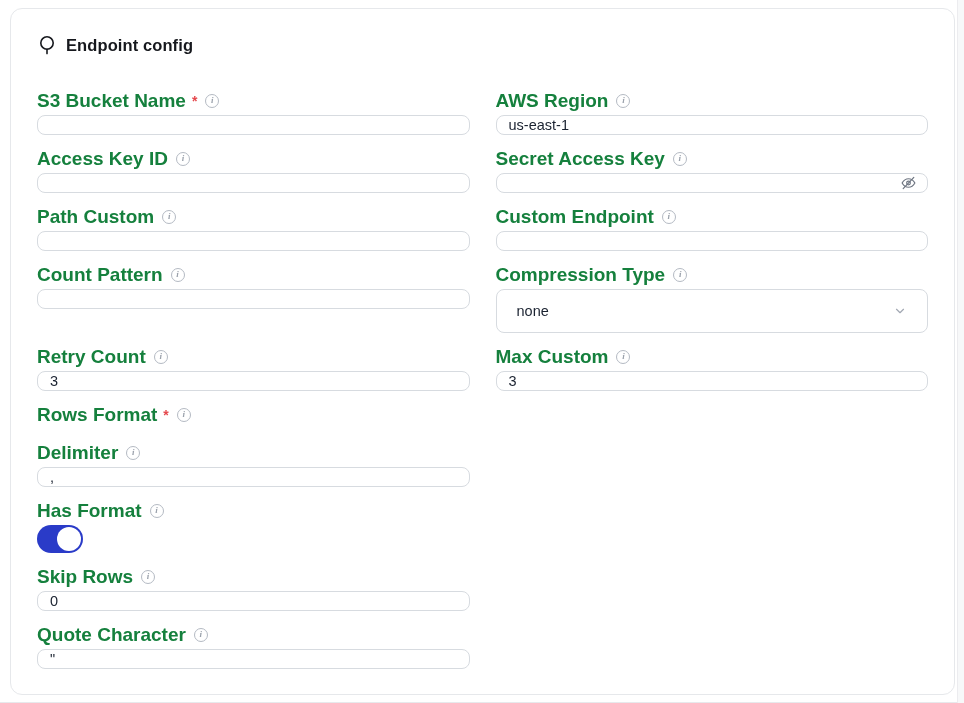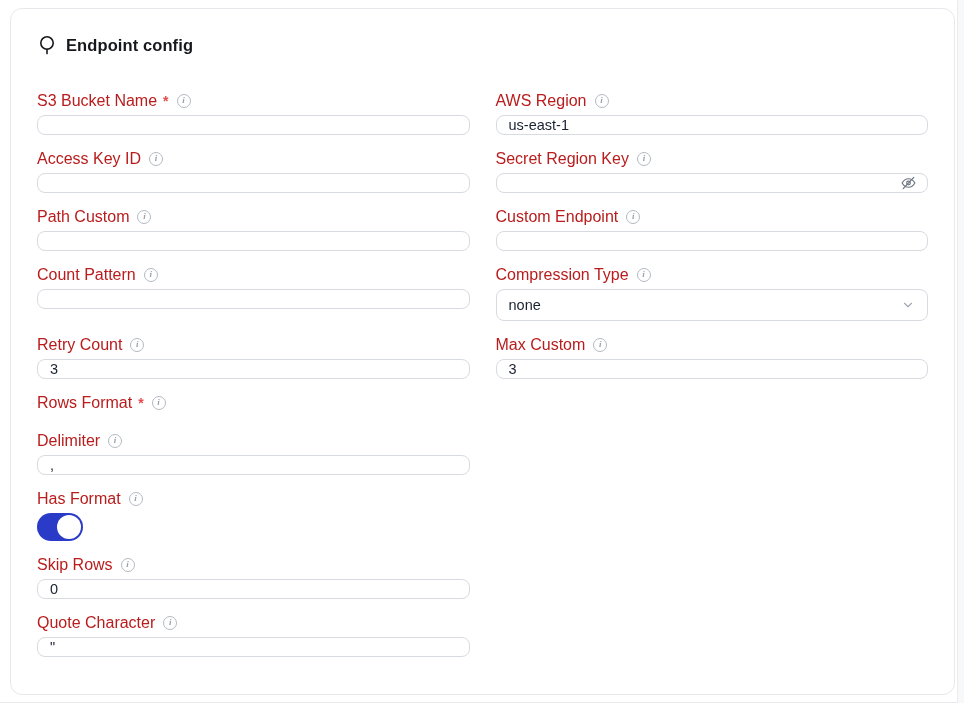--- a/index.html
+++ b/index.html
@@ -38,21 +38,21 @@
     grid-template-columns: 1fr 1fr;
     column-gap: 26px;
     align-items: start;
   }
   .field { margin-bottom: 14px; }
   .label-row {
     display: flex; align-items: center; gap: 5px;
     margin-bottom: 5px; height: 19px;
   }
   .label {
-    font-size: 16px; font-weight: 400; color: #b91c1c;
+    font-size: 19px; font-weight: 700; color: #15803d;
   }
   .req { color: #e5484d; font-size: 14px; font-weight: 700; margin-left: 1px; }
   .info {
     display: inline-flex; align-items: center; justify-content: center;
     width: 14px; height: 14px; margin-left: 3px;
     border: 1px solid #b4bac3; border-radius: 50%;
     color: #9aa1ab; font-size: 9px; line-height: 1;
     font-family: "Liberation Serif", serif; font-style: italic; font-weight: 700;
   }
   .control { position: relative; }
@@ -64,24 +64,24 @@
     font-family: "Liberation Sans", sans-serif;
     font-size: 14.5px; color: #1a2230;
     outline: none;
   }
   .text-input.with-trailing { padding-right: 36px; }
   .trailing-icon {
     position: absolute; right: 11px; top: 50%; transform: translateY(-50%);
     color: #6f7682; display: inline-flex; cursor: pointer;
   }
   .select {
-    width: 100%; height: 32px;
+    width: 100%; height: 44px;
     border: 1px solid #d7dbe0; border-radius: 8px;
     background: #ffffff;
-    padding: 0 12px;
+    padding: 0 20px;
     display: flex; align-items: center; justify-content: space-between;
     font-size: 14.5px; color: #1a2230;
     cursor: pointer;
   }
   .chevron { color: #a2a8b3; display: inline-flex; }
   .subgrid {
     grid-column: 1 / 2;
     display: grid; grid-template-columns: 1fr; column-gap: 26px;
   }
   .toggle {
@@ -139,21 +139,21 @@
         <span class="label">Access Key ID</span>
         <span class="info">i</span>
       </div>
       <div class="control">
         <input class="text-input" type="text" value="" style="">
       </div>
     </div>
 
     <div class="field">
       <div class="label-row">
-        <span class="label">Secret Region Key</span>
+        <span class="label">Secret Access Key</span>
         <span class="info">i</span>
       </div>
       <div class="control">
         <input class="text-input with-trailing" type="password" value="" style="">
         <span class="trailing-icon">
           <svg width="17" height="17" viewBox="0 0 24 24" fill="none" stroke="currentColor" stroke-width="1.7" stroke-linecap="round" stroke-linejoin="round">
             <path d="M3 12s3.4-6 9-6 9 6 9 6-3.4 6-9 6-9-6-9-6z"></path>
             <circle cx="12" cy="12" r="2.6"></circle>
             <line x1="4.5" y1="20" x2="19.5" y2="4"></line>
           </svg>

